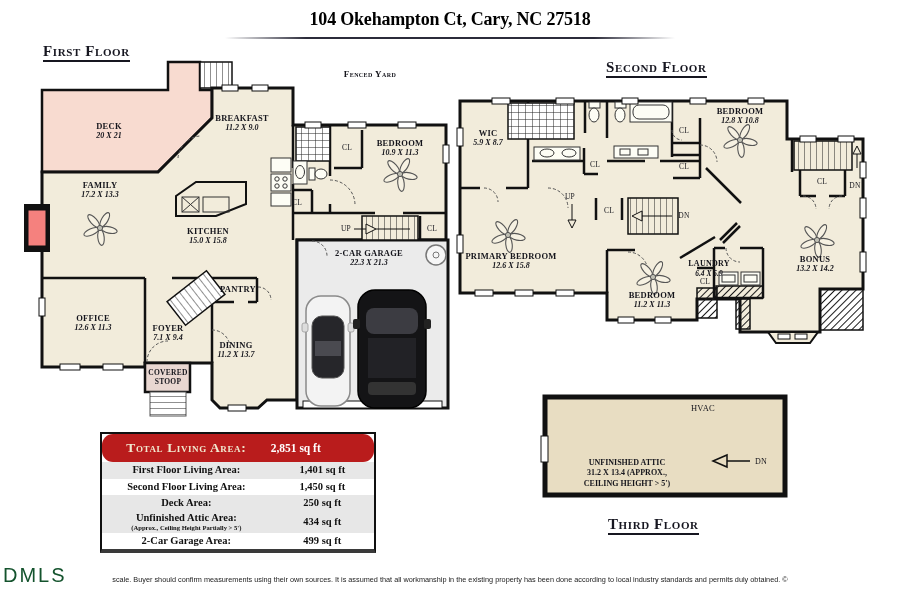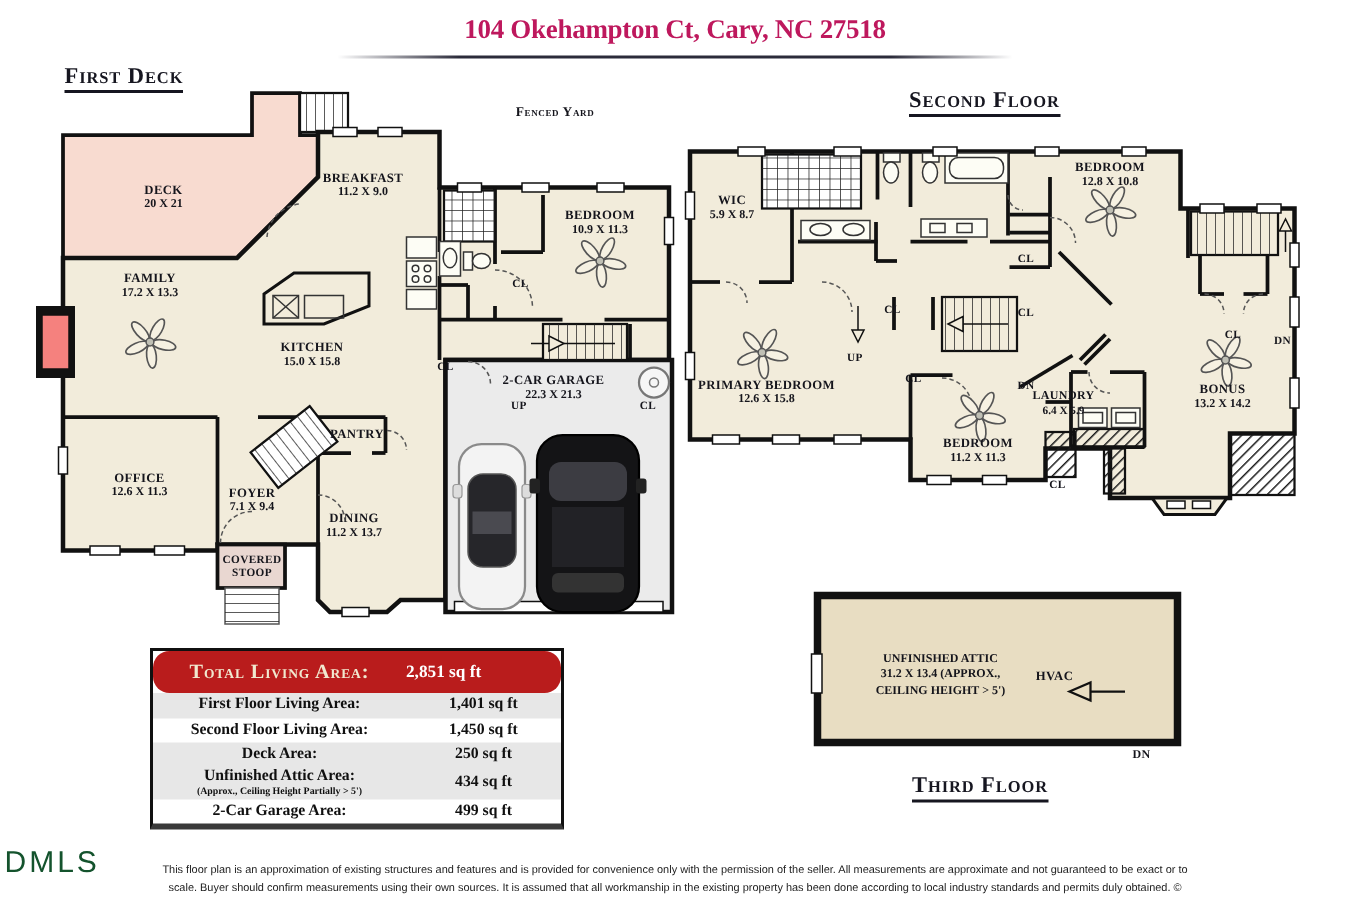--- a/index.html
+++ b/index.html
@@ -1,33 +1,33 @@
 <!DOCTYPE html>
 <html><head>
 <meta charset="utf-8">
 <style>
   html,body{margin:0;padding:0;background:#fff;}
   #page{position:relative;width:900px;height:600px;background:#fff;overflow:hidden;
         font-family:"Liberation Serif",serif;color:#15151c;}
   svg{position:absolute;left:0;top:0;}
   .title{position:absolute;left:50%;top:9px;transform:translateX(-50%);
-         font-size:18px;font-weight:700;letter-spacing:-0.2px;white-space:nowrap;color:#be185d;}
+         font-size:18px;font-weight:700;letter-spacing:-0.2px;white-space:nowrap;color:#000000;}
   .title-rule{position:absolute;left:225px;top:37px;width:450px;height:2px;
          background:linear-gradient(to right,rgba(40,40,60,0),#2b2b3a 18%,#2b2b3a 82%,rgba(40,40,60,0));}
   .floor-head{position:absolute;font-variant:small-caps;font-weight:700;font-size:15px;
          letter-spacing:0.6px;color:#161620;border-bottom:2px solid #161620;padding-bottom:0px;line-height:1.05;white-space:nowrap;}
   .yard{position:absolute;left:370px;top:74px;transform:translate(-50%,-50%);
          font-variant:small-caps;font-weight:700;font-size:9px;letter-spacing:0.4px;}
   .lbl{position:absolute;transform:translate(-50%,-50%);text-align:center;font-weight:700;
         color:#15151c;white-space:nowrap;line-height:1.2;}
   .rn{font-size:8.5px;letter-spacing:0.25px;}
-  .rd{font-size:8px;}
-  .mk{position:absolute;transform:translate(-50%,-50%);font-weight:700;font-size:7.5px;
-       letter-spacing:0.3px;white-space:nowrap;margin-top:42px;}
-  .attic-lines{font-size:8px;font-weight:700;line-height:1.3;}
+  .rd{font-size:8px;font-style:italic;}
+  .mk{position:absolute;transform:translate(-50%,-50%);font-weight:400;font-size:7.5px;
+       letter-spacing:0.3px;white-space:nowrap;}
+  .attic-lines{font-size:8px;font-weight:700;line-height:1.3;margin-top:24px;}
   
   .area-table{position:absolute;left:100px;top:432px;width:272px;background:#fff;
        border:2px solid #101010;border-bottom:4px solid #3a3a3a;}
   .t-header{display:grid;grid-template-columns:62% 38%;align-items:center;height:28px;
        background:#b91c1c;border-radius:11px;}
   .t-header .t-label{font-variant:small-caps;font-weight:700;font-size:13.5px;text-align:center;
        letter-spacing:0.6px;color:#f1e8cf;}
   .t-header .t-value{font-weight:700;font-size:11.5px;text-align:left;color:#fff;}
   .t-row{display:grid;grid-template-columns:62% 38%;align-items:center;min-height:16.5px;
        font-weight:700;font-size:10.5px;color:#101010;}
@@ -342,21 +342,21 @@
     <g stroke="#111" stroke-width="1.5">
       <polygon points="713,461 727,455 727,467" fill="#e8ddc2"></polygon>
       <line x1="727" y1="461" x2="750" y2="461"></line>
     </g>
   </g>
 </svg>
 
 <div class="title">104 Okehampton Ct, Cary, NC 27518</div>
 <div class="title-rule"></div>
 
-<div class="floor-head" style="left:43px;top:44px">First Deck</div>
+<div class="floor-head" style="left:43px;top:44px">First Floor</div>
 <div class="floor-head" style="left:606px;top:60px">Second Floor</div>
 <div class="floor-head" style="left:608px;top:517px">Third Floor</div>
 <div class="yard">Fenced Yard</div>
 
 <div class="lbl" style="left:109px;top:131px">
   <div class="rn">DECK</div>
   <div class="rd">20 X 21</div>
 </div>
 <div class="lbl" style="left:242px;top:123px">
   <div class="rn">BREAKFAST</div>
@@ -470,17 +470,16 @@
     <div class="t-value">434 sq ft</div>
   </div>
   <div class="t-row">
     <div class="t-label">2-Car Garage Area:</div>
     <div class="t-value">499 sq ft</div>
   </div>
 </div>
 
 <div class="logo">DMLS</div>
 <div class="disclaimer">
-  <div>This floor plan is an approximation of existing structures and features  and is provided  for convenience  only with  the permission of the seller.  All measurements  are approximate  and not guaranteed to be exact or to</div>
   <div>scale.  Buyer should confirm measurements  using their own sources.   It is assumed  that all workmanship in the existing property has been done according to local industry standards and permits duly obtained.   ©</div>
 </div>
 
 </div>
 
 </body></html>

